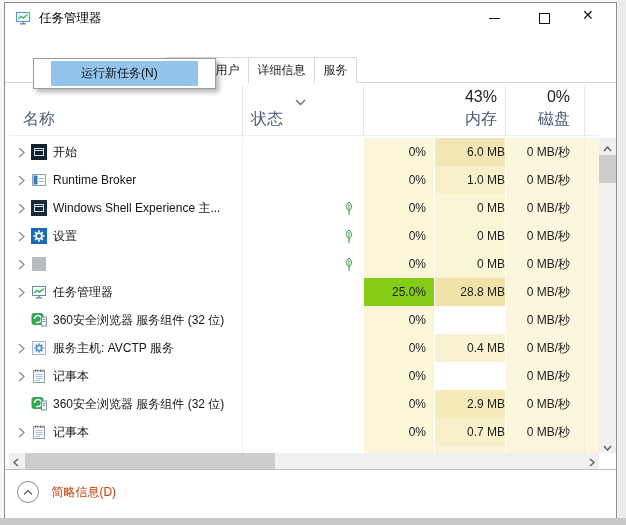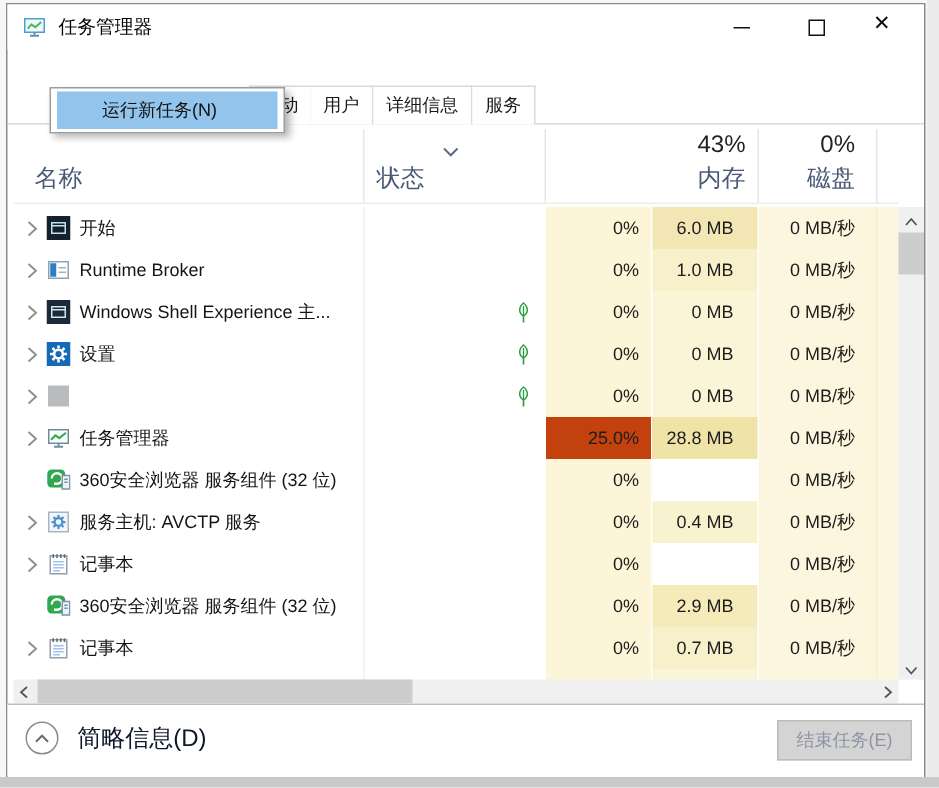--- a/index.html
+++ b/index.html
@@ -47,21 +47,21 @@
   .c{position:absolute;top:0;height:28px;line-height:28px;font-size:12px;box-sizing:border-box}
   .c.name{left:0;width:234px;border-right:1px solid #f0f0f0}
   .chev{position:absolute;left:9px;top:9px}
   .picon{position:absolute;left:22px;top:6px;width:16px;height:16px}
   .picon svg{display:block}
   .pname{position:absolute;left:44px;right:2px;white-space:nowrap;overflow:hidden;color:#151515}
   .c.status{left:234px;width:121px}
   .leaf{position:absolute;right:9px;top:7px}
   .c.v{text-align:right;color:#1c1c1c}
   .c.cpu{left:355px;width:71px;padding-right:8px;border-right:1px solid #fff}
-  .c.mem{left:426px;width:71px;padding-right:16px;border-right:1px solid #fff}
+  .c.mem{left:426px;width:71px;padding-right:0;border-right:1px solid #fff}
   .c.disk{left:497px;width:79px;padding-right:14px;border-right:1px solid #f3edd2}
   .c.extra{left:576px;width:14px}
 
   
   .vscroll{position:absolute;left:594px;top:135px;width:17px;height:315px;background:#f0f0f0}
   .vthumb{position:absolute;left:0;top:17px;width:17px;height:28px;background:#cdcdcd}
   .varrow{position:absolute;left:0;width:17px;height:16px;text-align:center}
   .varrow.up{top:0}.varrow.down{bottom:0}
   .hscroll{position:absolute;left:4px;top:450px;width:590px;height:16px;background:#f0f0f0}
   .hthumb{position:absolute;left:16px;top:0;width:250px;height:16px;background:#cdcdcd}
@@ -69,27 +69,27 @@
   .harrow.left{left:0}.harrow.right{right:0}
   .varrow svg,.harrow svg{margin-top:5px}
   .harrow svg{margin-top:4px}
 
   
   .footer{position:absolute;left:0;right:0;top:466px;height:48px;background:#fff;border-top:1px solid #bfbfbf}
   .details-toggle{position:absolute;left:12px;top:11px;height:24px;cursor:default}
   .circle{display:inline-block;width:22px;height:22px;border:1px solid #8b8b8b;border-radius:50%;
           vertical-align:middle;text-align:center;box-sizing:border-box}
   .circle svg{margin-top:7px}
-  .details-label{display:inline-block;vertical-align:middle;margin-left:8px;font-size:16px;color:#0f172a}
+  .details-label{display:inline-block;vertical-align:middle;margin-left:8px;font-size:12px;color:#c2410c}
   .end-task{position:absolute;right:8px;top:10px;width:90px;height:27px;background:#d4d4d4;
             border:1px solid #bcbcbc;color:#8f95a6;font-size:12px;font-family:inherit}
 
   
   .menu{position:absolute;left:28px;top:55px;width:147px;background:#fff;border:1px solid #9c9c9c;
-        box-shadow:3px 3px 5px rgba(0,0,0,.30);padding:2px 4px;z-index:20}
+        box-shadow:3px 3px 5px rgba(0,0,0,.30);padding:2px 17px;z-index:20}
   .menu-item{height:25px;line-height:25px;padding-left:30px;font-size:12px;color:#111}
   .menu-item.hl{background:#92c4ec}
 </style>
 </head>
 <body>
 
 <div class="window">
 
   <div class="titlebar">
     <span class="app-icon">
@@ -268,21 +268,21 @@
             <svg width="16" height="16" viewBox="0 0 16 16">
               <rect x="1.5" y="2.5" width="13" height="9" fill="#fff" stroke="#6e8b9e"></rect>
               <path d="M3 9.2 L6 6.3 L8.5 8.1 L13 4.5" fill="none" stroke="#2fae4e" stroke-width="1.4"></path>
               <line x1="8" y1="11.5" x2="8" y2="13.2" stroke="#6e8b9e" stroke-width="1.4"></line>
               <line x1="5" y1="13.8" x2="11" y2="13.8" stroke="#6e8b9e" stroke-width="1.4"></line>
             </svg>
           </span>
           <span class="pname">任务管理器</span>
         </div>
         <div class="c status"></div>
-        <div class="c v cpu" style="background:#c2410c">25.0%</div>
+        <div class="c v cpu" style="background:#84cc16">25.0%</div>
         <div class="c v mem" style="background:#f0e3a8">28.8 MB</div>
         <div class="c v disk" style="background:#fcf6de">0 MB/秒</div>
         <div class="c extra" style="background:#fcf6de"></div>
       </div>
       <div class="prow">
         <div class="c name">
           <span class="picon">
             <svg width="16" height="16" viewBox="0 0 16 16">
               <rect x="0.5" y="1" width="12" height="12" rx="3" fill="#2fa84f"></rect>
               <path d="M3.5 7 a3.5 3.5 0 1 1 3.5 3.5 h-2" fill="none" stroke="#fff" stroke-width="1.6"></path>
@@ -445,21 +445,20 @@
 
   <div class="footer">
     <div class="details-toggle">
       <span class="circle">
         <svg width="10" height="7" viewBox="0 0 10 7">
             <path d="M1 5.5 L5 1.5 L9 5.5" fill="none" stroke="#6b6b6b" stroke-width="1.3"></path>
           </svg>
       </span>
       <span class="details-label">简略信息(D)</span>
     </div>
-    <button class="end-task">结束任务(E)</button>
   </div>
 
   <div class="menu">
     <div class="menu-item hl">运行新任务(N)</div>
   </div>
 
 </div>
 
 <div class="strip-r"></div>
 <div class="strip-b"></div>

